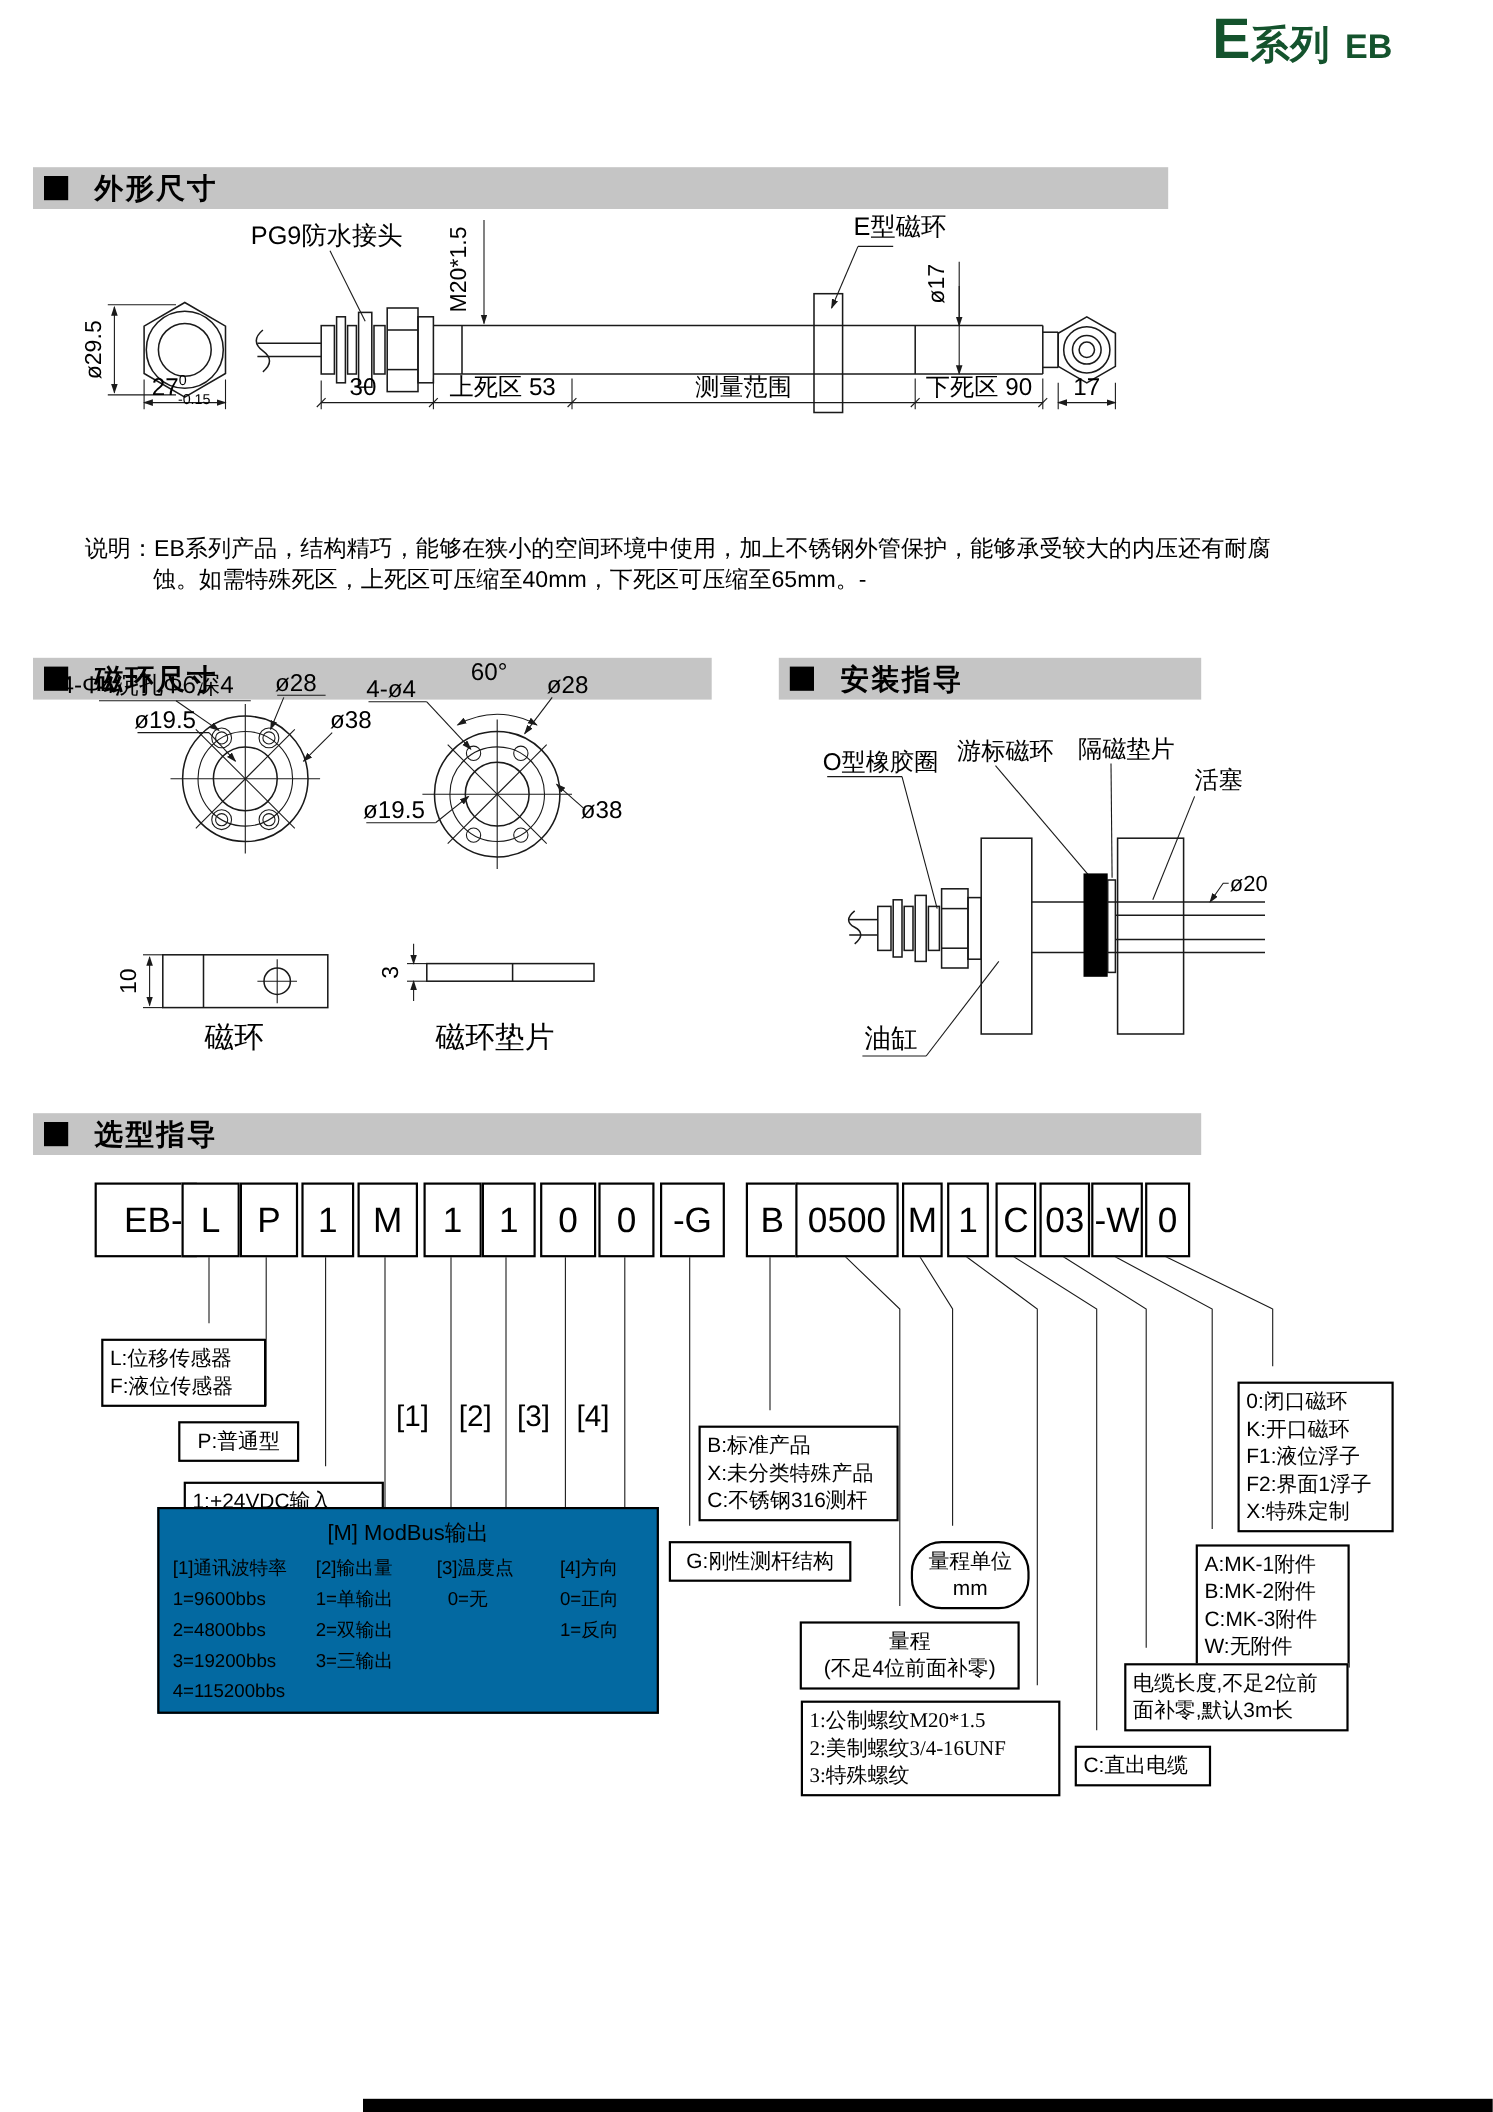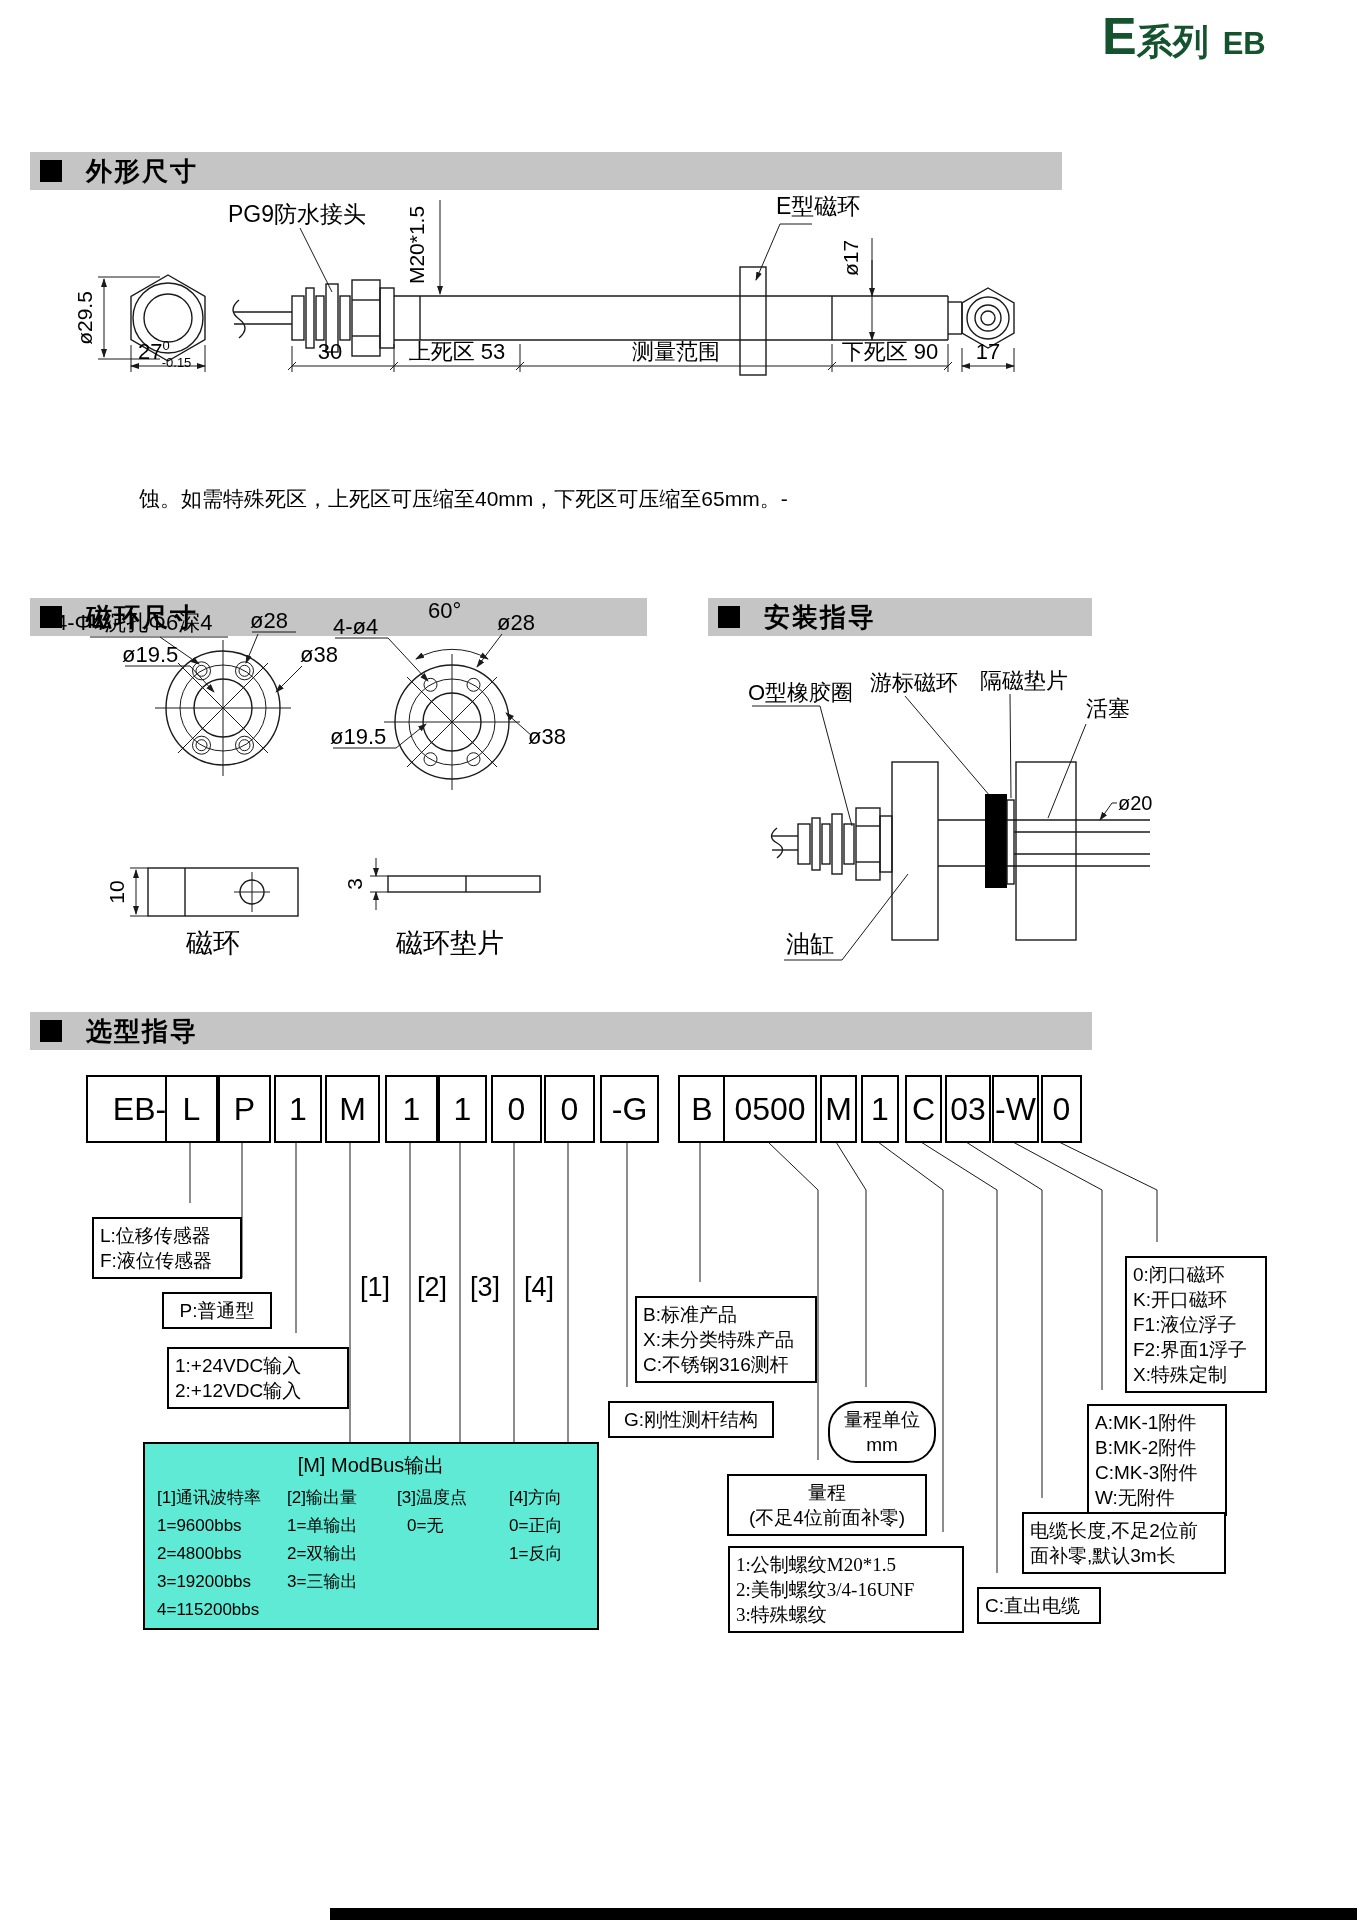--- a/index.html
+++ b/index.html
@@ -23,21 +23,21 @@
   .oline{stroke:#1a1a1a;stroke-width:1.4;fill:none;}
   .dline{stroke:#1a1a1a;stroke-width:1;fill:none;}
   .fillb{fill:#000;stroke:none;}
   
   .cbox{position:absolute;top:1075px;height:64px;border:2px solid #000;background:#fff;
         display:flex;align-items:center;justify-content:center;font-size:32px;}
   .callout{position:absolute;border:2px solid #000;background:#fff;font-size:19px;
            line-height:25px;padding:4px 6px;white-space:nowrap;margin-top:14px;}
   .callout.center{text-align:center;}
   .bracket{position:absolute;font-size:27px;top:1272px;}
-  .mtable{position:absolute;left:143px;top:1442px;width:452px;height:184px;border:2px solid #000;background:#5eead4;}
+  .mtable{position:absolute;left:143px;top:1370px;width:452px;height:184px;border:2px solid #000;background:#0369a1;}
   .mtable .mtitle{position:absolute;top:8px;left:0;width:100%;text-align:center;font-size:20px;}
   .mcol{position:absolute;top:40px;font-size:17px;line-height:28px;white-space:nowrap;}
   .bottom-bar{position:absolute;left:330px;top:1908px;width:1027px;height:12px;background:#000;}
 </style>
 </head>
 <body>
 
 <div class="page-title">
   <span class="t1">E</span><span class="t2">系列</span><span class="t3">EB</span>
 </div>
@@ -147,20 +147,21 @@
   </g>
   <text x="138" y="359" font-size="22"><tspan>27</tspan><tspan dy="-9" font-size="13">0</tspan><tspan dy="17" dx="-8" font-size="13">-0.15</tspan></text>
   <text x="330" y="359" font-size="22" text-anchor="middle">30</text>
   <text x="457" y="359" font-size="22" text-anchor="middle">上死区 53</text>
   <text x="676" y="359" font-size="22" text-anchor="middle">测量范围</text>
   <text x="890" y="359" font-size="22" text-anchor="middle">下死区 90</text>
   <text x="988" y="359" font-size="22" text-anchor="middle">17</text>
 </svg>
 
 <div class="note">
+  <div class="l1"><span>说明：</span><span>EB系列产品，结构精巧，能够在狭小的空间环境中使用，加上不锈钢外管保护，能够承受较大的内压还有耐腐</span></div>
   <div class="l2">蚀。如需特殊死区，上死区可压缩至40mm，下死区可压缩至65mm。-</div>
 </div>
 
 <svg style="left:0;top:590px;" width="700" height="410" viewBox="0 590 700 410">
   <defs>
     <marker id="aRing" markerWidth="10" markerHeight="8" refX="8" refY="3" orient="auto-start-reverse" markerUnits="userSpaceOnUse">
       <path d="M0,0L9,3L0,6z" fill="#1a1a1a"></path>
     </marker>
   </defs>
 

